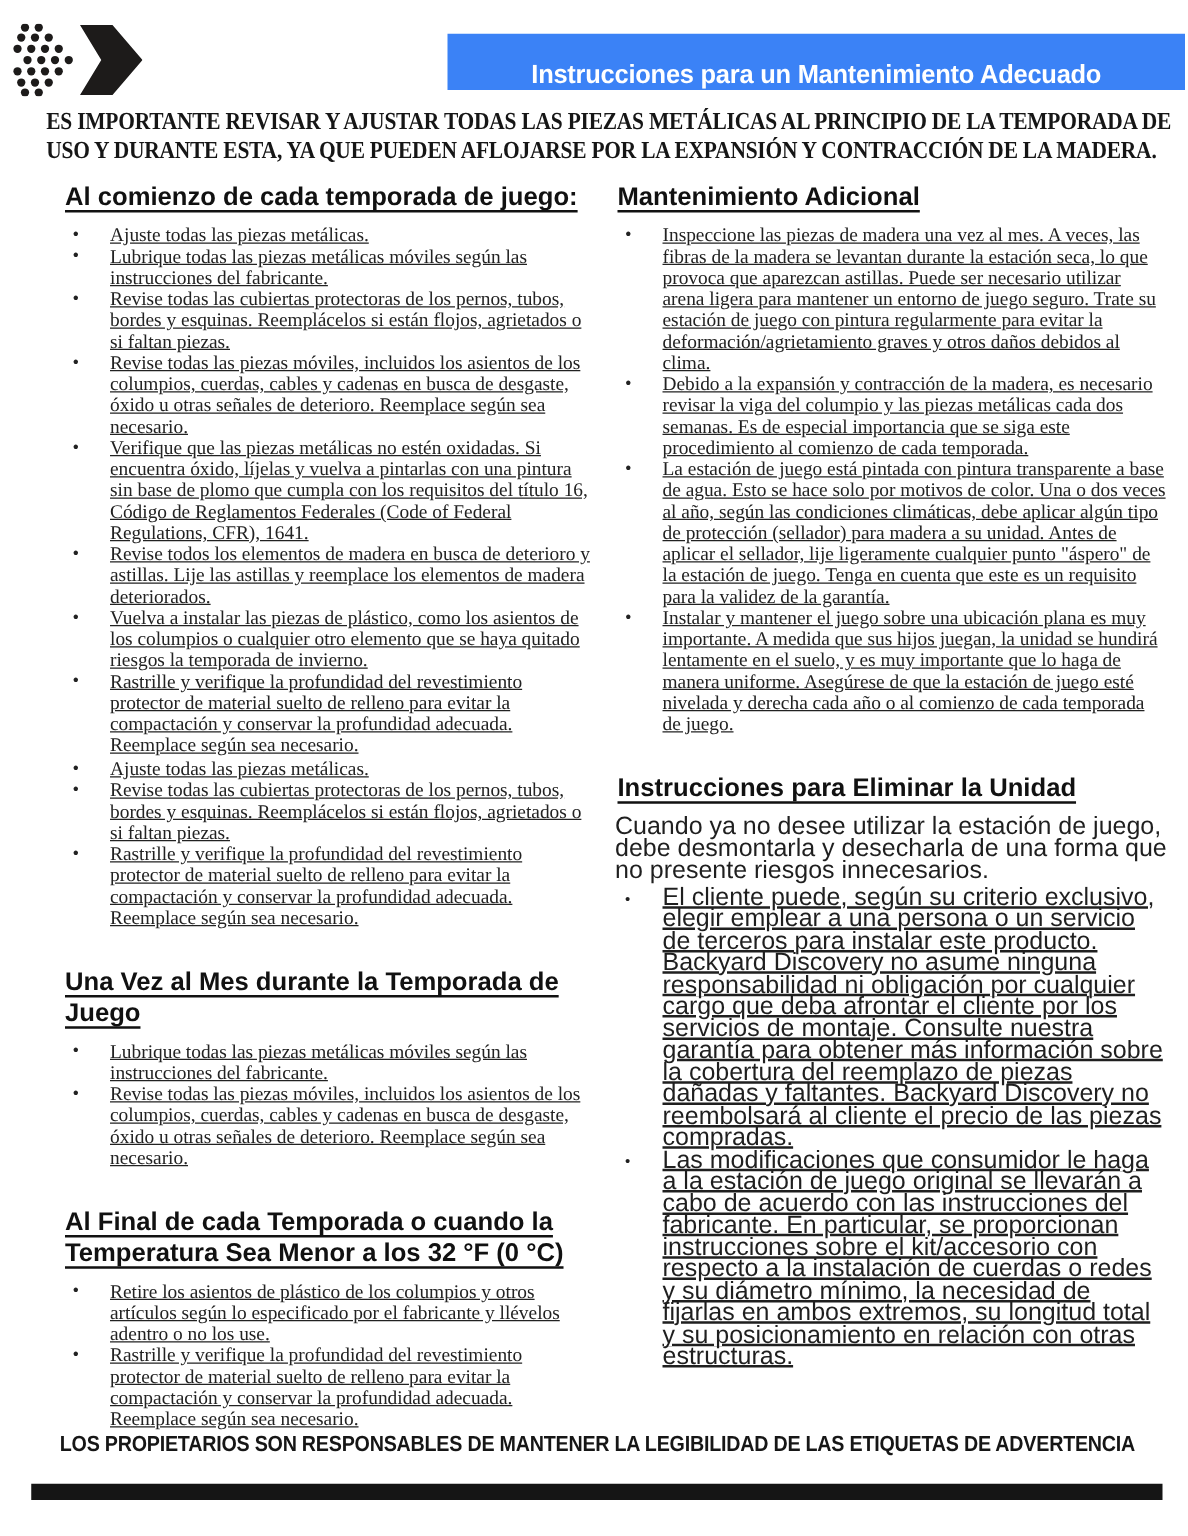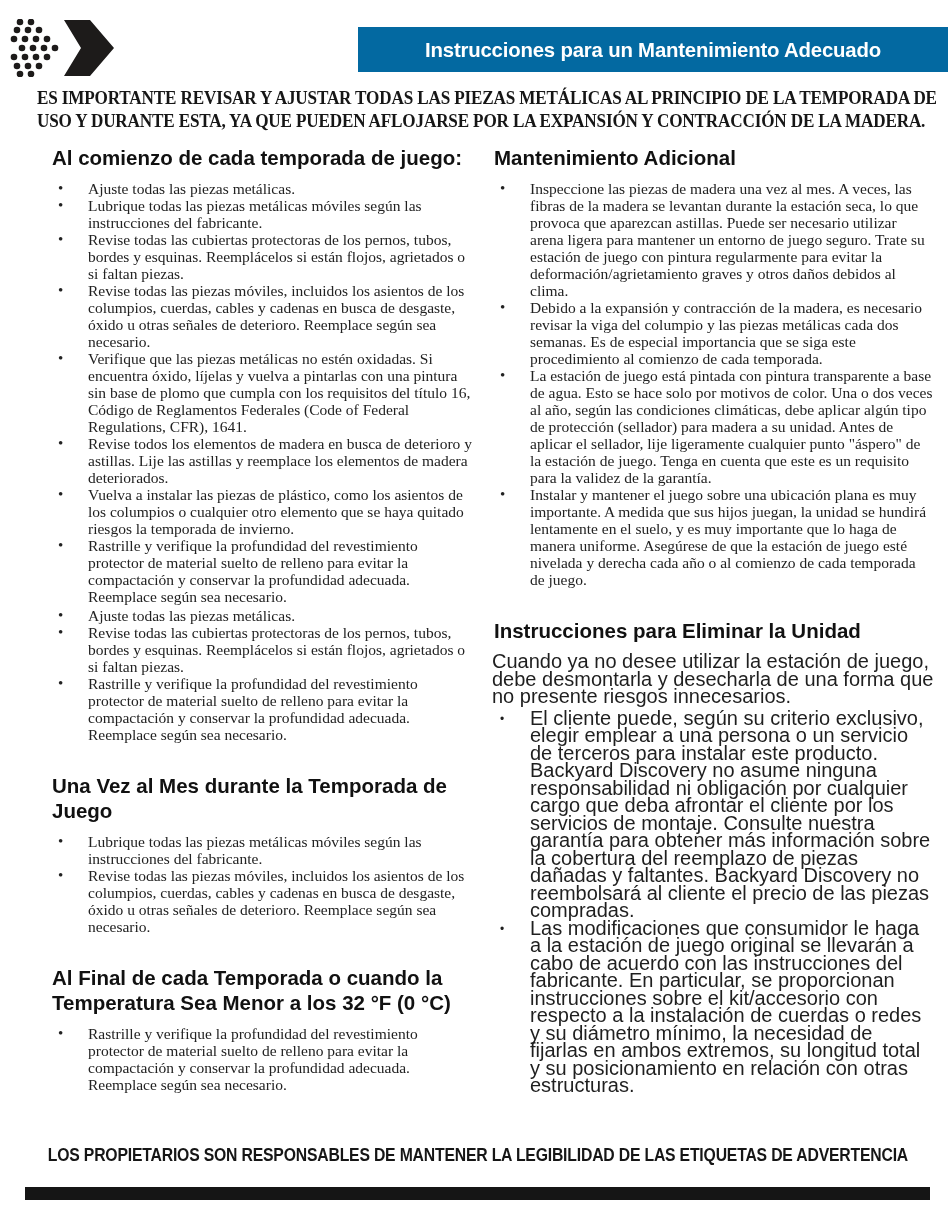--- a/index.html
+++ b/index.html
@@ -4,44 +4,44 @@
 <style>
   html,body{margin:0;padding:0;}
   body{
     width:950px;height:1229px;position:relative;background:#ffffff;
     font-family:"Liberation Sans",sans-serif;color:#1c1c1c;overflow:hidden;
   }
   
   .logo{position:absolute;left:8px;top:19px;width:106px;height:58px;}
   .title-bar{
     position:absolute;left:358px;top:27px;width:590px;height:45px;
-    background:#0369a1;display:flex;align-items:center;justify-content:center;
+    background:#3b82f6;display:flex;align-items:flex-end;justify-content:center;
   }
   .title-bar span{
     color:#ffffff;font-weight:bold;font-size:21px;letter-spacing:-0.2px;
     transform:scaleX(.97);white-space:nowrap;
   }
   
   .intro{position:absolute;left:37px;top:86px;width:900px;font-family:Liberation Serif, serif;}
   .intro-line{
     font-weight:bold;font-size:19.5px;line-height:23px;color:#161616;
     transform:scaleX(.88);transform-origin:0 50%;white-space:nowrap;letter-spacing:-0.2px;
   }
   
   .col{position:absolute;top:143px;}
   #col-left{left:50px;width:422px;}
   #col-right{left:492px;width:442px;}
   h2{
     font-size:20.5px;line-height:25px;font-weight:bold;color:#111;
     margin:30px 0 10px 2px;
-    text-decoration-thickness:2px;text-underline-offset:4px;
+    text-decoration:underline;text-decoration-thickness:2px;text-underline-offset:4px;
   }
   section:first-child h2{margin-top:2px;}
   ul{list-style:none;margin:0 0 2px 0;padding:0;}
-  li{position:relative;padding-left:38px;margin:0;}
+  li{position:relative;padding-left:38px;margin:0;text-decoration:underline;}
   li::before{content:"\2022";position:absolute;left:8px;top:0;}
   .body-serif{font-family:"Liberation Serif",serif;font-size:15.5px;line-height:17px;color:#222;}
   .body-serif li::before{font-size:15px;}
   .body-sans{font-family:"Liberation Sans",sans-serif;font-size:20px;line-height:17.5px;color:#1f1f1f;}
   .body-sans li::before{font-size:12px;top:1px;}
   p.body-sans{margin:0 0 4px 0;}
   
   .footer-text{
     position:absolute;left:0;top:1145px;width:950px;text-align:center;
   }
@@ -120,20 +120,21 @@
     <section>
       <h2>Una Vez al Mes durante la Temporada de Juego</h2>
       <ul class="body-serif">
         <li>Lubrique todas las piezas metálicas móviles según las instrucciones del fabricante.</li>
         <li>Revise todas las piezas móviles, incluidos los asientos de los columpios, cuerdas, cables y cadenas en busca de desgaste, óxido u otras señales de deterioro. Reemplace según sea necesario.</li>
       </ul>
     </section>
     <section>
       <h2>Al Final de cada Temporada o cuando la Temperatura Sea Menor a los 32 °F (0 °C)</h2>
       <ul class="body-serif">
+        <li>Retire los asientos de plástico de los columpios y otros artículos según lo especificado por el fabricante y llévelos adentro o no los use.</li>
         <li>Rastrille y verifique la profundidad del revestimiento protector de material suelto de relleno para evitar la compactación y conservar la profundidad adecuada. Reemplace según sea necesario.</li>
       </ul>
     </section>
   </div>
 <div class="col" id="col-right">
     <section>
       <h2>Mantenimiento Adicional</h2>
       <ul class="body-serif">
         <li>Inspeccione las piezas de madera una vez al mes. A veces, las fibras de la madera se levantan durante la estación seca, lo que provoca que aparezcan astillas. Puede ser necesario utilizar arena ligera para mantener un entorno de juego seguro. Trate su estación de juego con pintura regularmente para evitar la deformación/agrietamiento graves y otros daños debidos al clima.</li>
         <li>Debido a la expansión y contracción de la madera, es necesario revisar la viga del columpio y las piezas metálicas cada dos semanas. Es de especial importancia que se siga este procedimiento al comienzo de cada temporada.</li>

